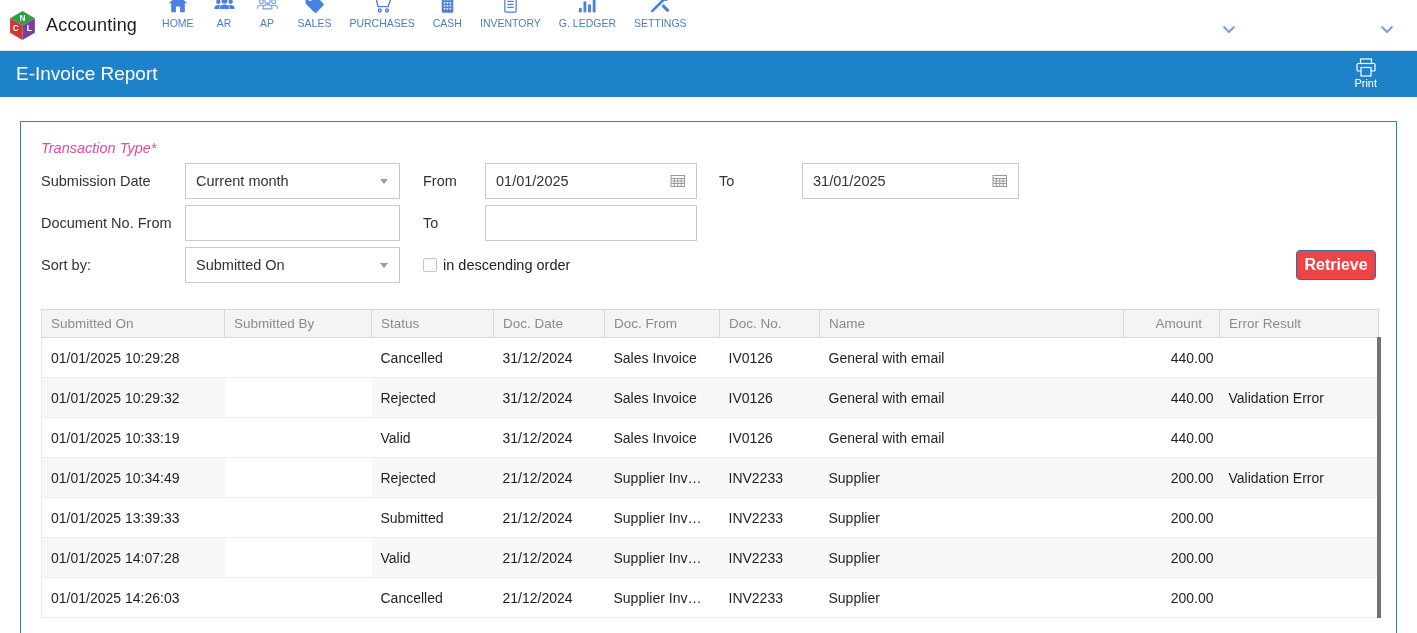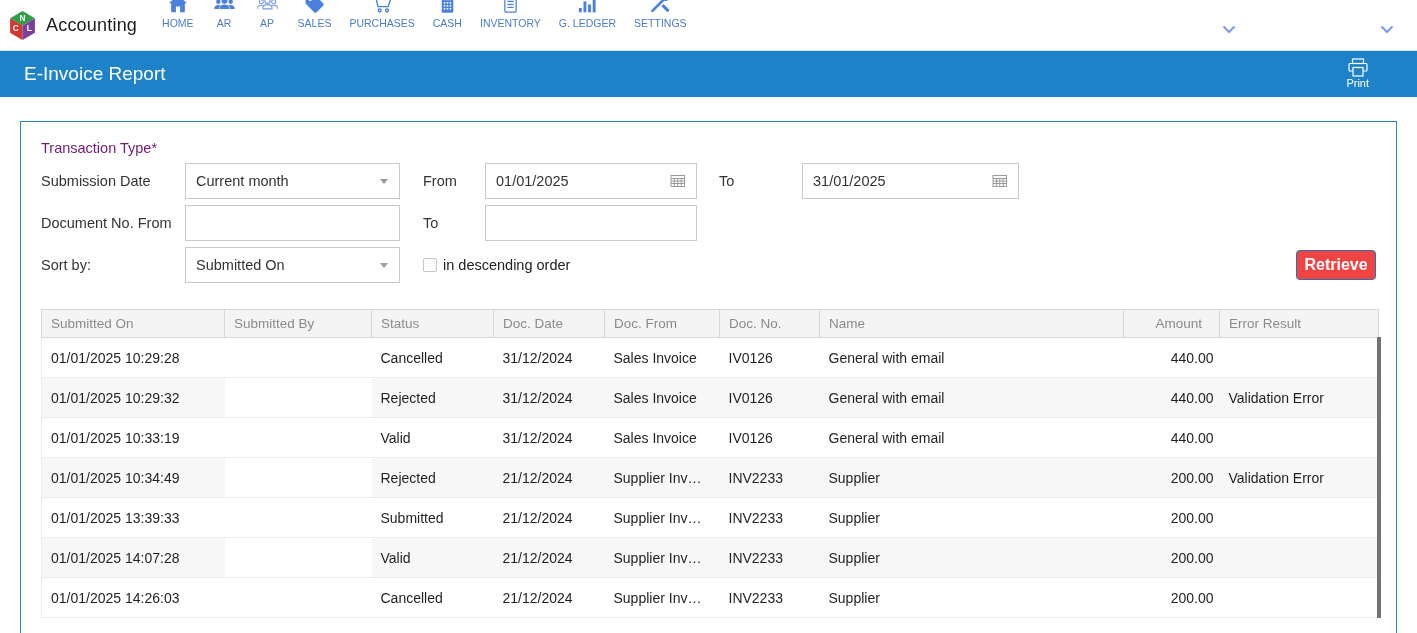--- a/index.html
+++ b/index.html
@@ -14,34 +14,34 @@
   .nav { display:flex; align-items:flex-end; margin-left:16px; height:48px; padding-bottom:20px; }
   .nav-item { display:flex; flex-direction:column; align-items:center; justify-content:flex-end;
               padding:0 9px; cursor:pointer; }
   .nav-item svg { display:block; }
   .nav-label { font-size:10.5px; color:#4a7cc9; margin-top:2px; white-space:nowrap; }
   .top-chev { position:absolute; top:20px; }
   .top-chev.c1 { left:1222px; }
   .top-chev.c2 { left:1380px; }
 
   
-  .titlebar { height:46px; background:#1e82c8; display:flex; align-items:center; padding:0 24px;justify-content:flex-end; }
+  .titlebar { height:46px; background:#1e82c8; display:flex; align-items:center; padding:0 16px;justify-content:flex-end; }
   .page-title { color:#fff; font-size:19px; font-weight:400; }
   .print-btn { margin-left:auto; margin-right:24px; display:flex; flex-direction:column;
                align-items:center; color:#fff; font-size:11px; cursor:pointer; line-height:1.2; }
 
   
   .panel { margin:24px 20px 0 20px; border:1px solid #2b84c2; padding:18px 20px 20px 20px;
            height:560px; background:#fff; }
 
   .frow { display:flex; align-items:center; }
   .r1 { margin-bottom:7px; }
   .r2,.r3 { margin-bottom:6px; }
   .flabel { width:144px; font-size:14.5px; color:#333; flex:none; }
-  .flabel.req { color:#701a75; }
+  .flabel.req { color:#ec4899;font-style:italic; }
   .midlabel1 { margin-left:23px; width:62px; font-size:14.5px; color:#333; flex:none; }
   .midlabel2 { margin-left:22px; width:83px; font-size:14.5px; color:#333; flex:none; }
 
   .selectbox, .textbox, .datebox {
       border:1px solid #c9c9c9; background:#fff; height:36px; font-size:14.5px; color:#333;
       display:flex; align-items:center; padding:0 10px; position:relative; }
   .r1 .selectbox { flex:1; height:36px; }
   .w215 { width:215px; flex:none; }
   .datebox { width:212px; flex:none; justify-content:space-between; }
   .datebox.d2 { width:217px; }

